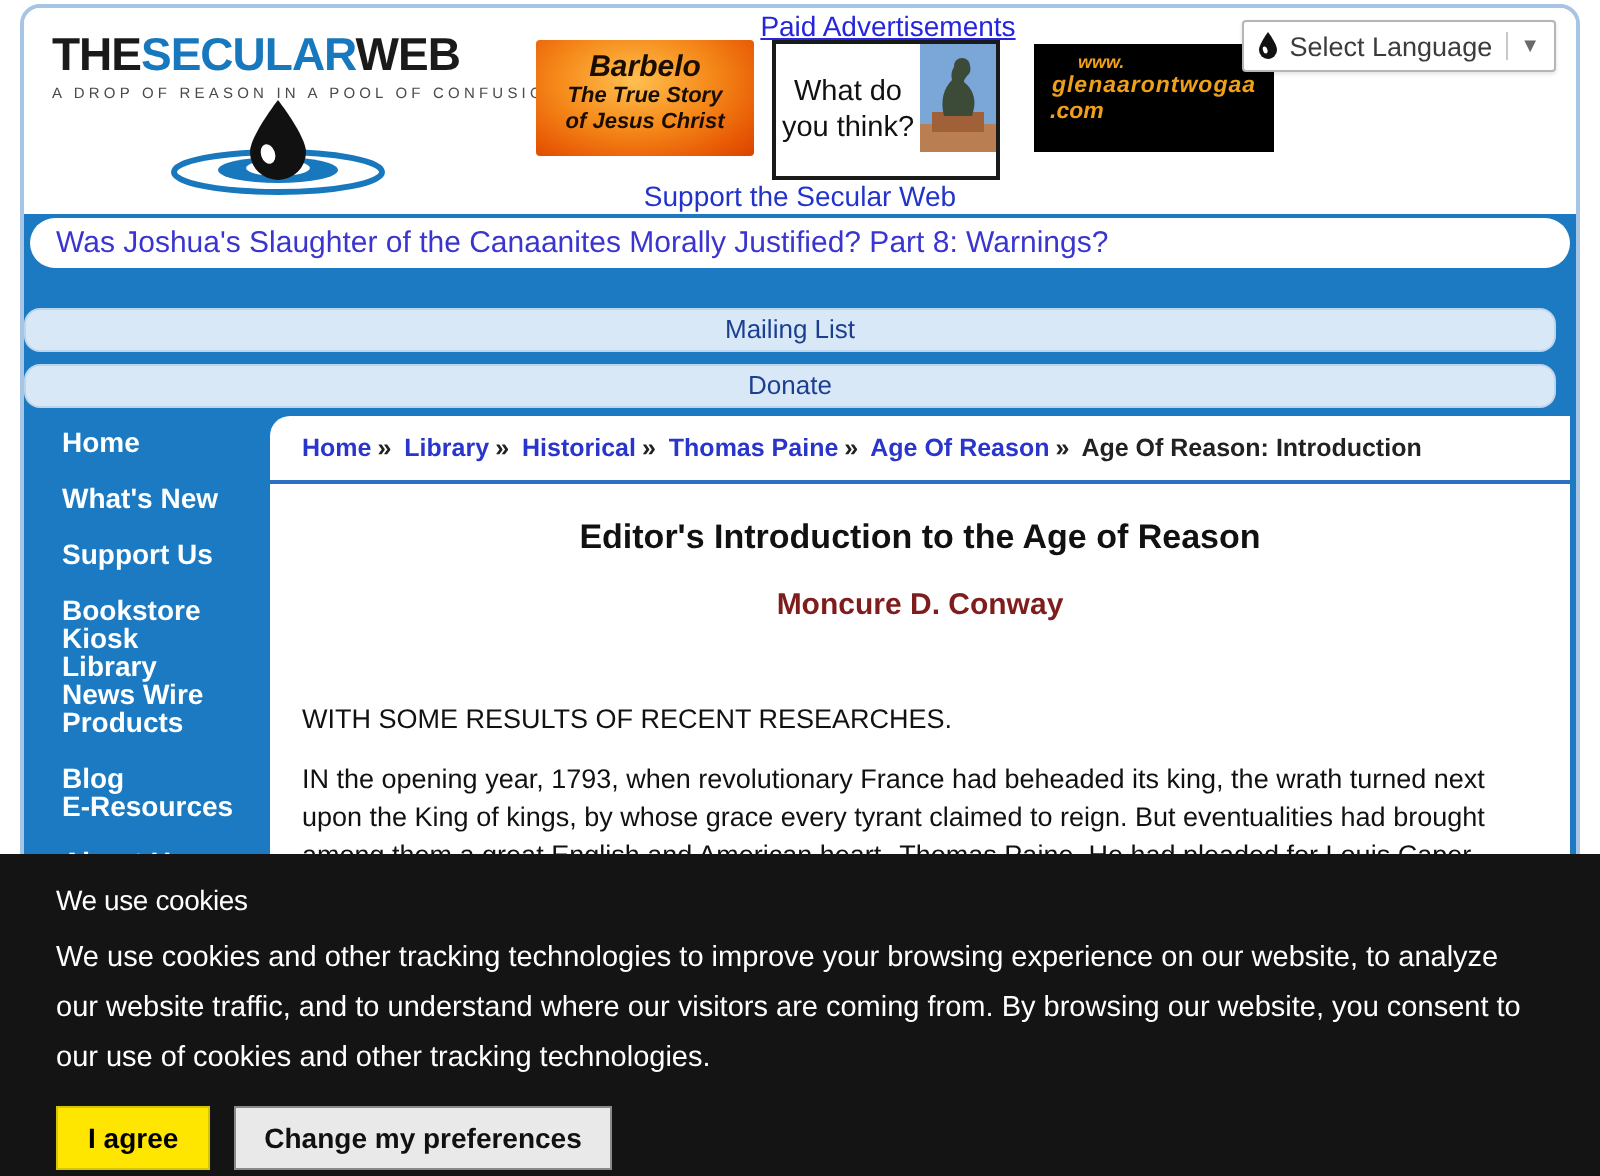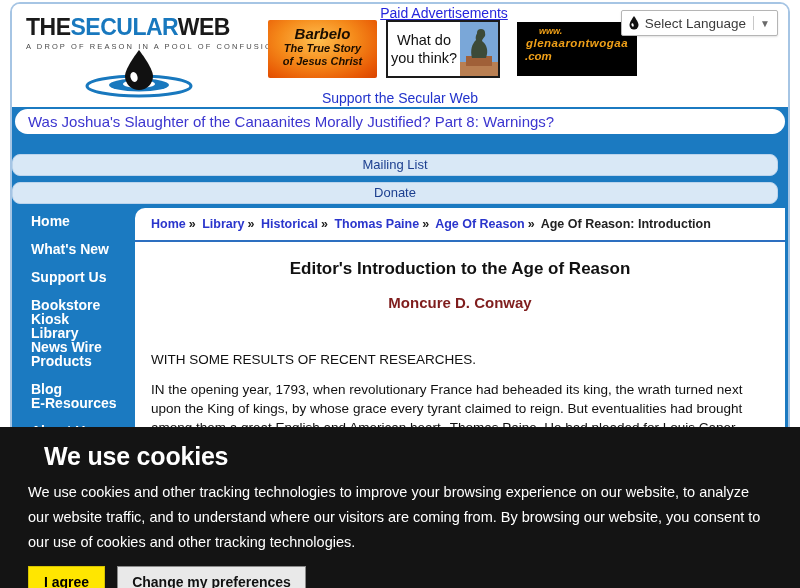--- a/index.html
+++ b/index.html
@@ -21,21 +21,21 @@
   .paid-ads-link { position:absolute; left:352px; top:1px; width:160px; text-align:center;
     font-size:14px; color:#2525dd; text-decoration:underline; cursor:pointer; }
 
   .ads-row { position:absolute; left:256px; top:16px; display:flex; align-items:flex-start; }
   .ad { cursor:pointer; }
   .ad-barbelo { width:109px; height:58px; border-radius:2px;
     background:radial-gradient(ellipse at 45% 35%, #ffc050 0%, #f58a1a 45%, #e85a05 80%, #d94300 100%);
     color:#1a0d00; text-align:center; font-style:italic; font-weight:bold; padding-top:5px; }
   .ad-barbelo .l1 { font-size:15px; line-height:17px; }
   .ad-barbelo .l2, .ad-barbelo .l3 { font-size:11px; line-height:13px; }
-  .ad-think { width:114px; height:58px; background:#fff; border:2px solid #1a1a1a; margin-left:9px;
+  .ad-think { width:114px; height:70px; background:#fff; border:2px solid #1a1a1a; margin-left:9px;
     display:flex; align-items:stretch; }
   .ad-think .txt { flex:1; display:flex; flex-direction:column; justify-content:center; text-align:center;
     font-size:14.5px; line-height:18px; color:#111; }
   .ad-glena { width:120px; height:54px; background:#000; margin-left:17px; margin-top:2px;
     color:#f0a018; font-style:italic; font-weight:bold; padding:4px 8px; }
   .ad-glena .l1 { font-size:9px; line-height:10px; text-align:left; padding-left:14px; }
   .ad-glena .l2 { font-size:11.5px; line-height:14px; text-align:center; letter-spacing:0.5px; }
   .ad-glena .l3 { font-size:11.5px; line-height:13px; padding-right:6px; }
 
   .lang-box { position:absolute; right:10px; top:6px; height:26px; background:#fff;
@@ -70,21 +70,21 @@
   .breadcrumb .sep { color:#222; padding:0 3px; }
   .blue-rule { border:0; border-top:2px solid #2d6fc0; margin:0 -16px; }
   .article-title { text-align:center; font-size:17px; font-weight:bold; color:#111; margin-top:17px; }
   .article-author { text-align:center; font-size:15px; font-weight:bold; color:#7f1d1d; margin-top:15px; }
   .article-subtitle { font-size:13.5px; color:#111; margin-top:41px; }
   .content p.body-text { font-size:13.5px; line-height:19px; color:#111; margin-top:13px; max-width:612px; }
 
   
   .cookie-overlay { position:absolute; left:0; top:427px; width:800px; height:161px;
     background:#141414; color:#fff; padding:15px 28px 0 28px; z-index:50; }
-  .cookie-title { font-size:25px; font-weight:bold; letter-spacing:-0.2px;margin-left:16px; }
+  .cookie-title { font-size:14px; font-weight:normal; letter-spacing:-0.2px; }
   .cookie-body { font-size:14.5px; line-height:25px; margin-top:9px; max-width:748px; }
   .cookie-btns { display:flex; gap:12px; margin-top:11px; }
   .btn-agree { background:#ffe600; color:#000; font-weight:bold; font-size:14px;
     border:1px solid #d6c400; padding:7px 15px; cursor:pointer; font-family:"Liberation Sans",sans-serif; }
   .btn-prefs { background:#e9e9e9; color:#111; font-weight:bold; font-size:14px;
     border:1px solid #8a8a8a; padding:7px 14px; cursor:pointer; font-family:"Liberation Sans",sans-serif; }
 </style>
 </head>
 <body>
 

